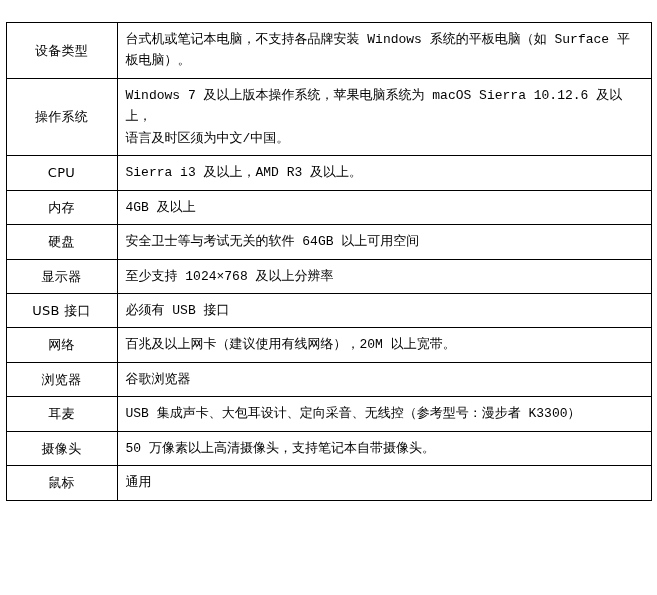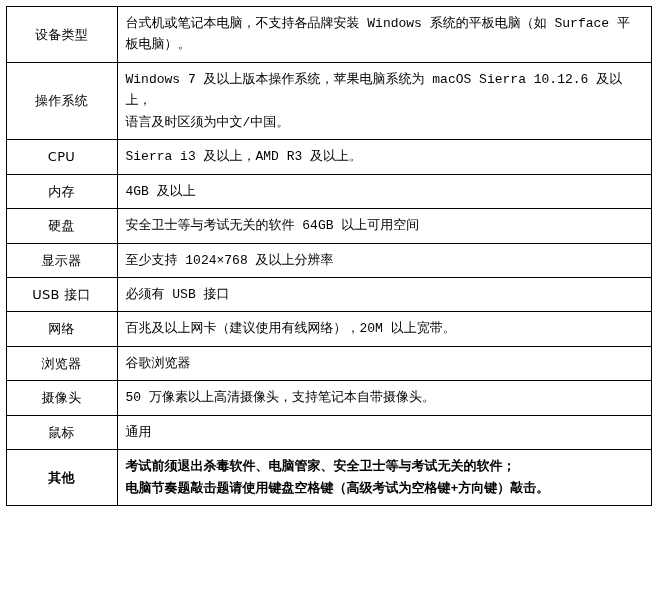--- a/index.html
+++ b/index.html
@@ -16,21 +16,21 @@
   .page {
     position: relative;
     width: 657px;
     height: 595px;
     box-sizing: border-box;
     padding: 6px 5px 5px 5px;
   }
   table.spec-table {
     border-collapse: collapse;
     width: 646px;
-    margin: 0 auto;
+    margin: 16px auto;
     table-layout: fixed;
   }
   table.spec-table td {
     border: 1px solid #000000;
     padding: 6px 8px;
     vertical-align: middle;
     font-size: 13px;
     line-height: 1.65;
   }
   td.label-cell {
@@ -121,39 +121,38 @@
         </td>
       </tr>
 
       <tr>
         <td class="label-cell">浏览器</td>
         <td class="value-cell">
           <span class="line">谷歌浏览器</span>
         </td>
       </tr>
 
+      <tr>
+        <td class="label-cell">耳麦</td>
+        <td class="value-cell">
+          <span class="line">USB 集成声卡、大包耳设计、定向采音、无线控（参考型号：漫步者 K3300）</span>
+        </td>
+      </tr>
 
       <tr>
         <td class="label-cell">摄像头</td>
         <td class="value-cell">
           <span class="line">50 万像素以上高清摄像头，支持笔记本自带摄像头。</span>
         </td>
       </tr>
 
 
       <tr>
         <td class="label-cell">鼠标</td>
         <td class="value-cell">
           <span class="line">通用</span>
         </td>
       </tr>
 
-      <tr class="row-other">
-        <td class="label-cell">其他</td>
-        <td class="value-cell">
-          <span class="line">考试前须退出杀毒软件、电脑管家、安全卫士等与考试无关的软件；</span>
-          <span class="line">电脑节奏题敲击题请使用键盘空格键（高级考试为空格键+方向键）敲击。</span>
-        </td>
-      </tr>
 
     </tbody>
   </table>
 </div>
 
 </body></html>

